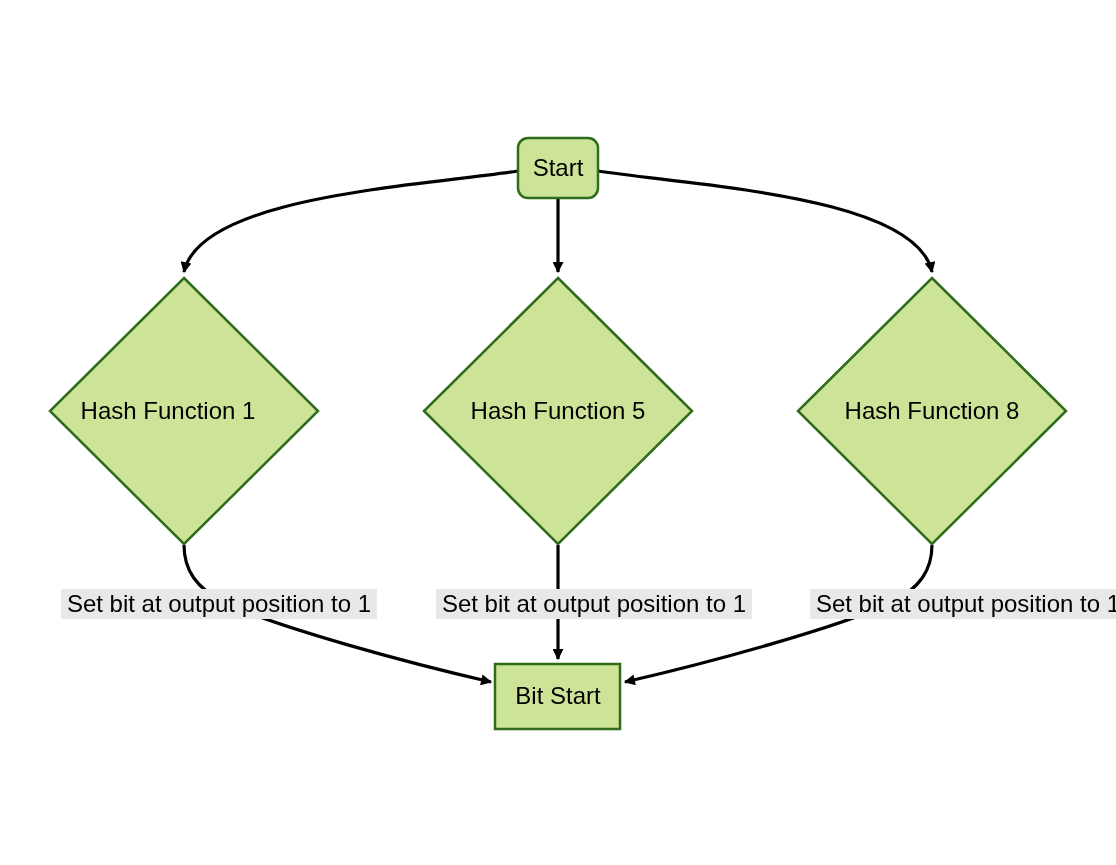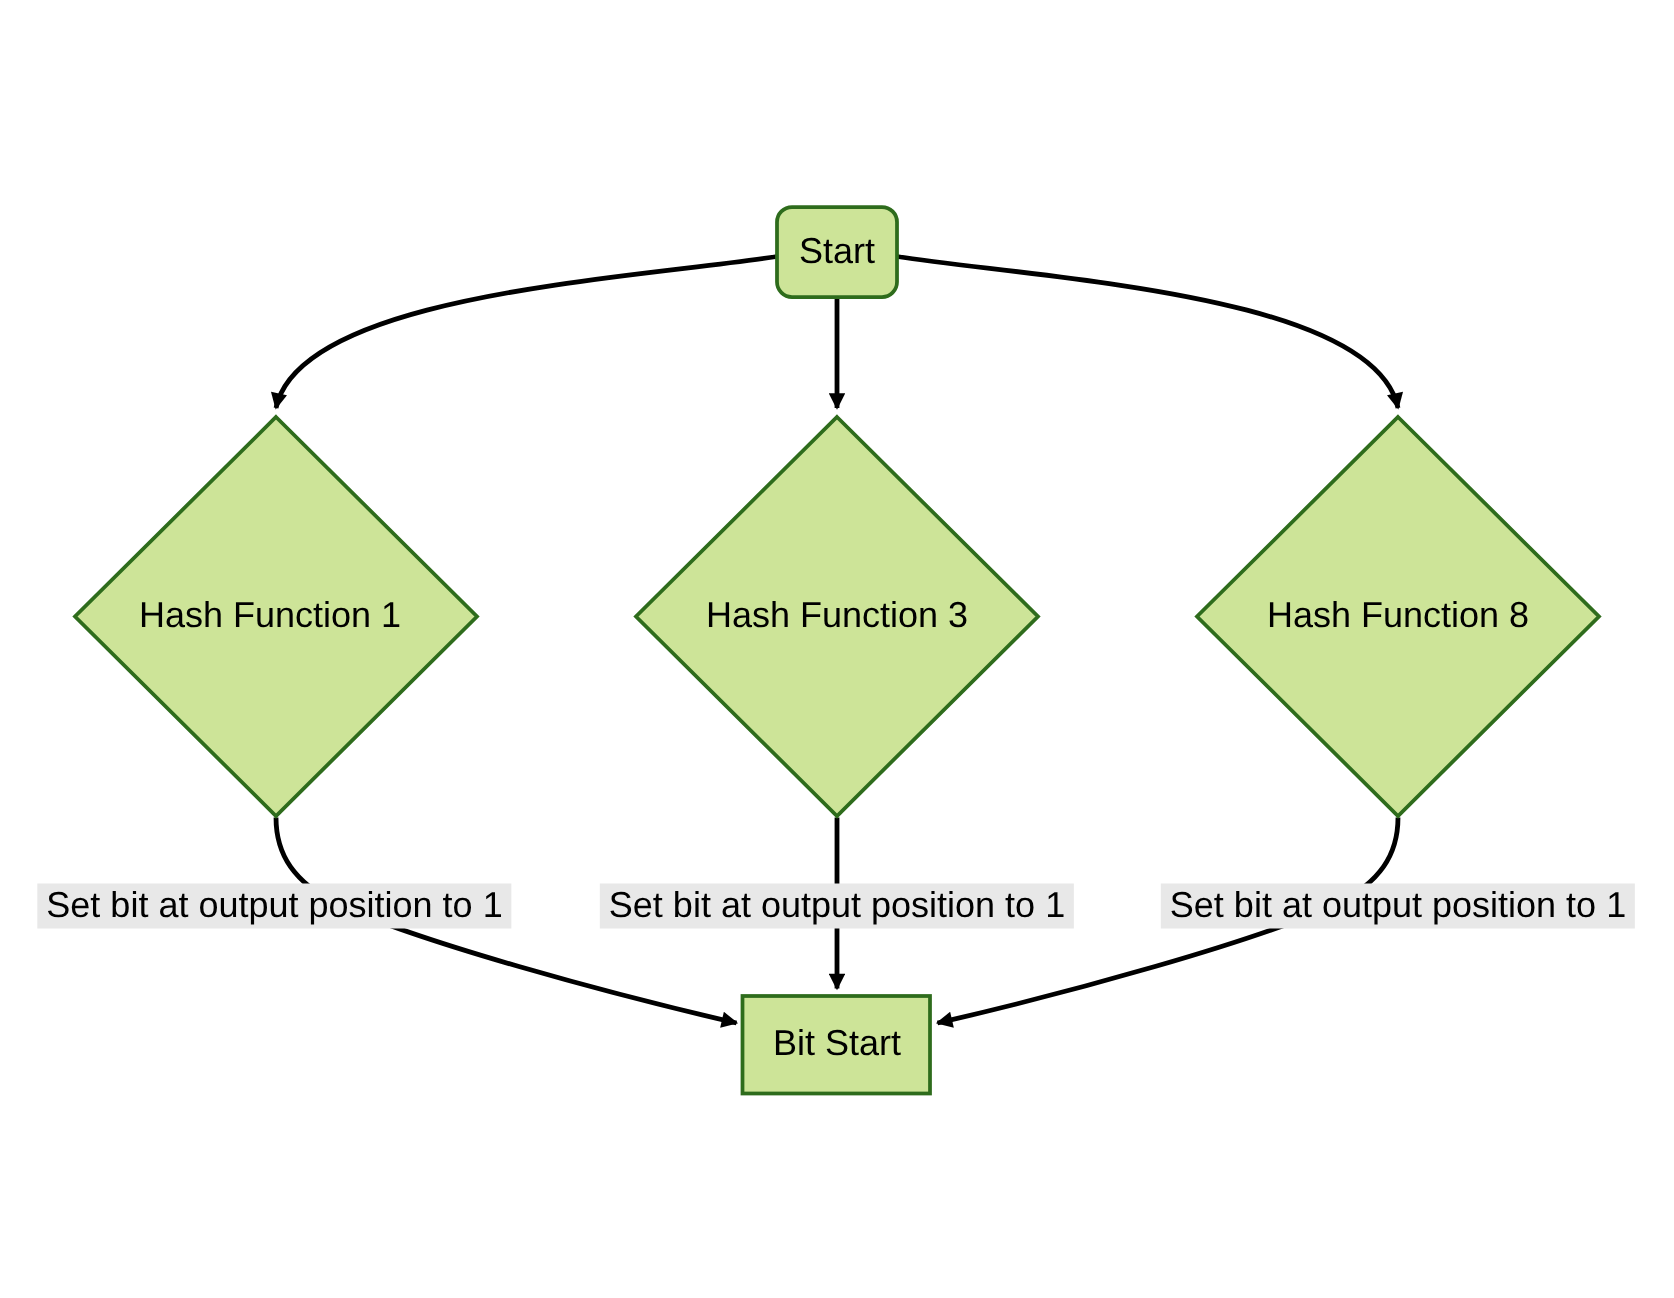--- a/index.html
+++ b/index.html
@@ -39,20 +39,21 @@
     transform: translate(-50%, -50%);
     font-size: 24px;
     line-height: 28px;
     color: var(--text, #000000);
     white-space: nowrap;
     text-align: center;
   }
   .edge-label {
     background: var(--edge-label-bg, #e8e8e8);
     padding: 1px 6px;
+    margin-left: 36px;
   }
 </style>
 </head>
 <body>
 
 <div class="canvas">
 
   <svg width="1116" height="865" viewBox="0 0 1116 865">
     <defs>
       <marker id="arrow" viewBox="0 0 10 10" refX="9" refY="5" markerWidth="13" markerHeight="11" orient="auto" markerUnits="userSpaceOnUse">
@@ -68,22 +69,22 @@
     <path class="edge" d="M 932 545 C 932 570 920 588 891 603 C 836 628 712 662 625 682" marker-end="url(#arrow)"></path>
 
     <polygon class="node-shape" points="184,278 318,411 184,544 50,411"></polygon>
     <polygon class="node-shape" points="558,278 692,411 558,544 424,411"></polygon>
     <polygon class="node-shape" points="932,278 1066,411 932,544 798,411"></polygon>
     <rect class="node-shape" x="518" y="138" width="80" height="60" rx="10"></rect>
     <rect class="node-shape" x="495" y="664" width="125" height="65"></rect>
   </svg>
 
   <div class="label node-label" style="left:558px; top:168px">Start</div>
-  <div class="label node-label" style="left:180px; top:411px">Hash Function 1</div>
-  <div class="label node-label" style="left:558px; top:411px">Hash Function 3</div>
+  <div class="label node-label" style="left:168px; top:411px">Hash Function 1</div>
+  <div class="label node-label" style="left:558px; top:411px">Hash Function 5</div>
   <div class="label node-label" style="left:932px; top:411px">Hash Function 8</div>
   <div class="label node-label" style="left:558px; top:696px">Bit Start</div>
 
   <div class="label edge-label" style="left:183px; top:604px">Set bit at output position to 1</div>
   <div class="label edge-label" style="left:558px; top:604px">Set bit at output position to 1</div>
   <div class="label edge-label" style="left:932px; top:604px">Set bit at output position to 1</div>
 
 </div>
 
 </body></html>

